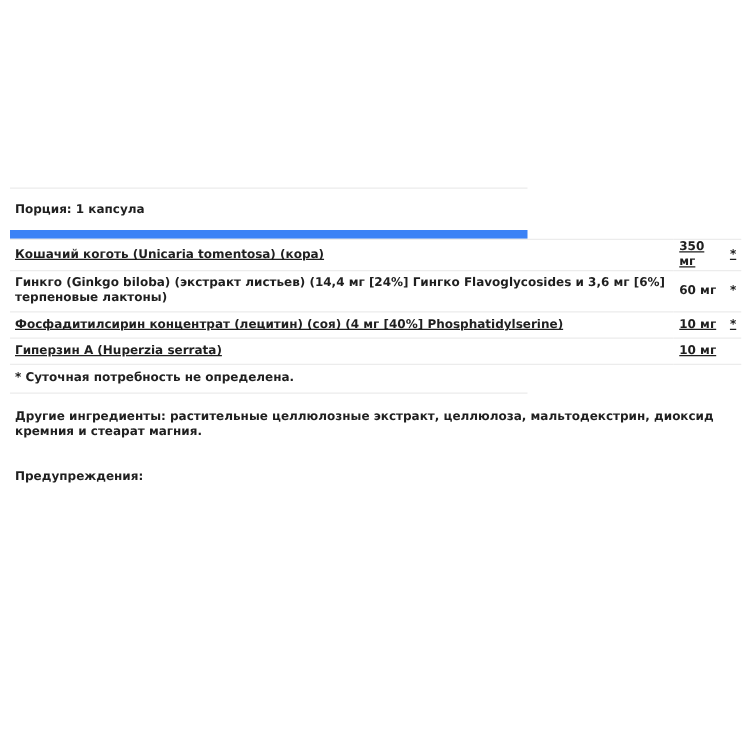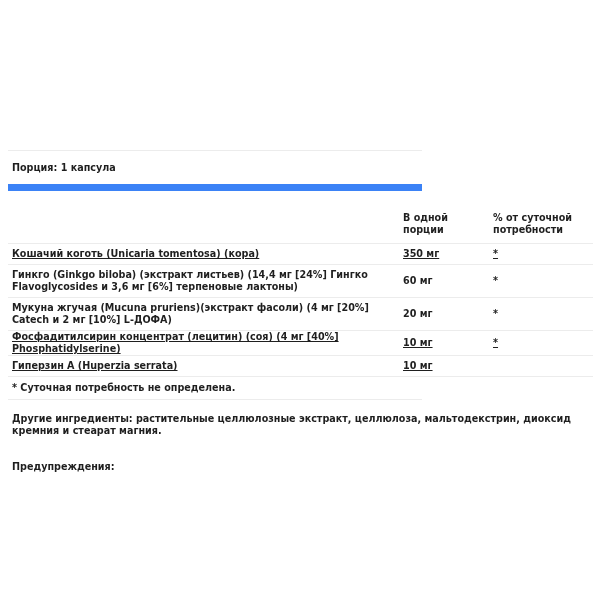--- a/index.html
+++ b/index.html
@@ -30,38 +30,28 @@
   <table class="t-serving">
     <tbody>
         <tr>
           <td>Порция: 1 капсула</td>
         </tr>
   </tbody>
     </table>
 
   <table class="t-main">
     <tbody>
-        <tr class="head">
-      <td></td>
-      <td class="col-amt">В одной порции</td>
-      <td class="col-dv">% от суточной потребности</td>
-    </tr>
     <tr class="row one">
       <td>Кошачий коготь (Unicaria tomentosa) (кора)</td>
       <td>350 мг</td>
       <td>*</td>
     </tr>
     <tr class="row two">
       <td>Гинкго (Ginkgo biloba) (экстракт листьев) (14,4 мг [24%] Гингко Flavoglycosides и 3,6 мг [6%] терпеновые лактоны)</td>
       <td>60 мг</td>
-      <td>*</td>
-    </tr>
-    <tr class="row two">
-      <td>Мукуна жгучая (Mucuna pruriens)(экстракт фасоли) (4 мг [20%] Catech и 2 мг [10%] L-ДОФА)</td>
-      <td>20 мг</td>
       <td>*</td>
     </tr>
     <tr class="row one">
       <td>Фосфадитилсирин концентрат (лецитин) (соя) (4 мг [40%] Phosphatidylserine)</td>
       <td>10 мг</td>
       <td>*</td>
     </tr>
     <tr class="row one last">
       <td>Гиперзин А (Huperzia serrata)</td>
       <td>10 мг</td>

